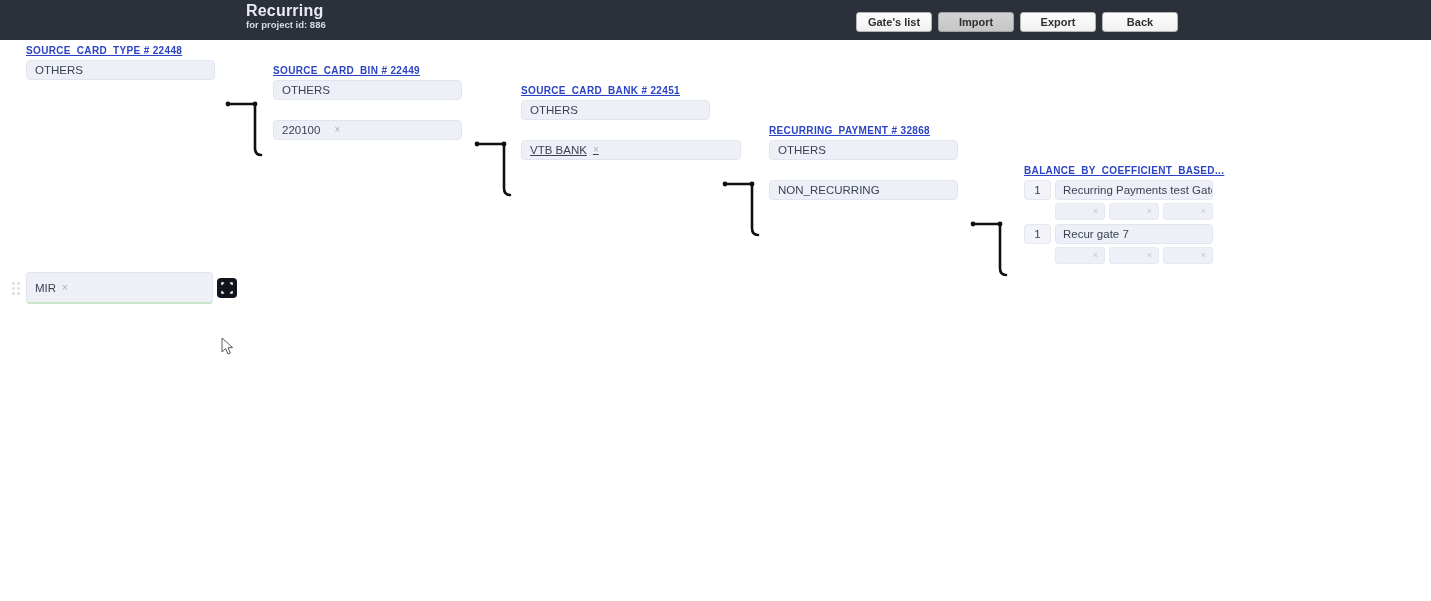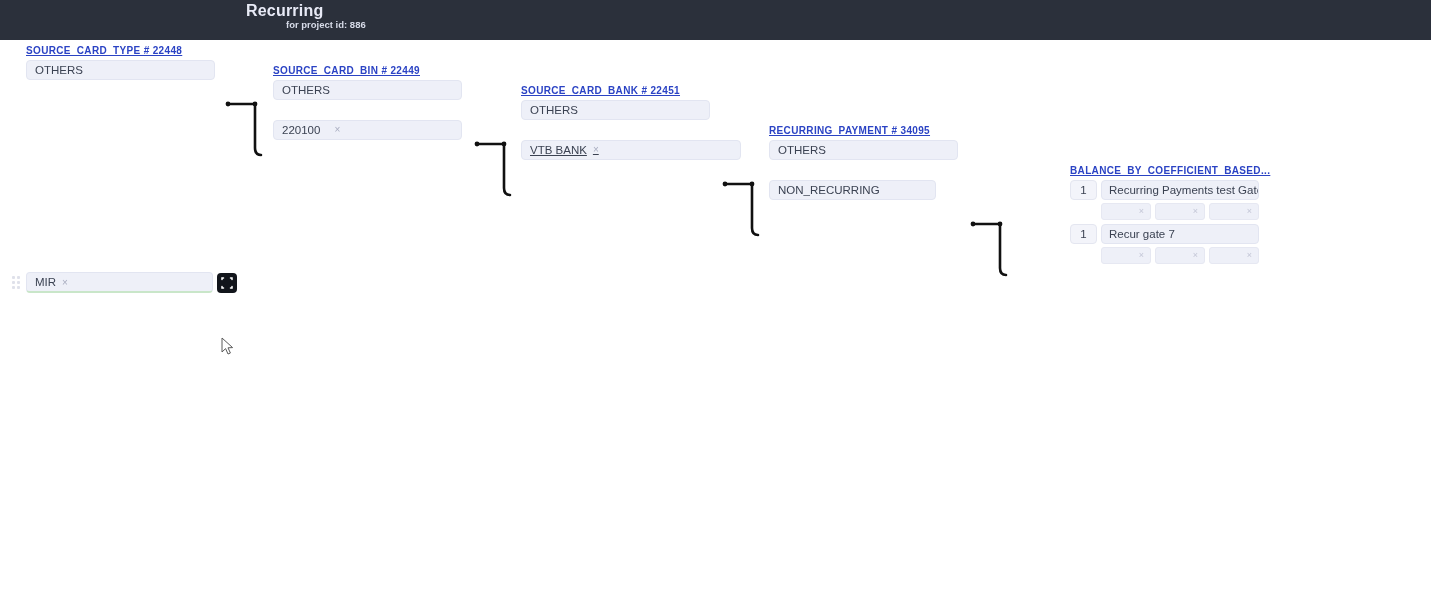--- a/index.html
+++ b/index.html
@@ -33,21 +33,20 @@
     font-weight: bold;
     color: #e8eaf6;
     line-height: 17px;
     letter-spacing: .2px;
   }
   #app-subtitle {
     font-size: 9.5px;
     font-weight: bold;
     color: #d7dbe8;
     line-height: 11px;
-    margin-left: 40px;
   }
   #btn-group {
     position: absolute;
     left: 856px; top: 12px;
     display: flex;
     gap: 6px;
   }
   .tbtn {
     width: 76px; height: 20px;
     border: 1px solid #b4b4b4;
@@ -109,21 +108,21 @@
     color: #a9adc0;
     font-size: 10px;
     line-height: 10px;
     cursor: pointer;
   }
 
   
   .conn { position: absolute; }
 
   
-  #grp-balance { position: absolute; left: 1070px; top: 125px; }
+  #grp-balance { position: absolute; left: 1024px; top: 125px; }
   .bal-row {
     display: flex;
     align-items: flex-start;
     gap: 4px;
   }
   .coef {
     box-sizing: border-box;
     width: 27px; height: 20px;
     background: #f3f4fa;
     border: 1px solid #e4e6f0;
@@ -189,21 +188,21 @@
     cursor: grab;
   }
   #drag-handle i {
     width: 3px; height: 3px;
     background: #dfe1ea;
     border-radius: 1px;
     display: block;
   }
   #mir-chip {
     box-sizing: border-box;
-    width: 187px; height: 21px;
+    width: 187px; height: 32px;
     background: #eef0f8;
     border: 1px solid #e2e5f1;
     border-bottom: 2px solid #c9e6c9;
     border-radius: 4px;
     display: flex;
     align-items: center;
     padding: 0 8px;
     font-size: 11.5px;
     color: #3b4252;
     cursor: pointer;
@@ -225,20 +224,26 @@
   }
 </style>
 </head>
 <body>
 
 <div id="topbar">
   <div id="title-block">
     <div id="app-title">Recurring</div>
     <div id="app-subtitle">for project id: 886</div>
   </div>
+  <div id="btn-group">
+    <button class="tbtn">Gate's list</button>
+    <button class="tbtn active">Import</button>
+    <button class="tbtn">Export</button>
+    <button class="tbtn">Back</button>
+  </div>
 </div>
 
 <div id="canvas">
 
   <div class="group" style="left:26px; top:5px;">
     <div class="group-label">SOURCE_CARD_TYPE # 22448</div>
     <div class="chip" style="width:189px;">
       <span class="lbl">OTHERS</span>
     </div>
   </div>
@@ -277,25 +282,25 @@
     </div>
   </div>
 
   <svg class="conn" style="left:722px; top:140px;" width="40" height="60" viewBox="0 0 40 60">
     <path d="M3,4 L30,4 L30,48 Q30,55 36,55" fill="none" stroke="#111" stroke-width="2.6" stroke-linecap="round"></path>
     <circle cx="3" cy="4" r="2.4" fill="#111"></circle>
     <circle cx="30" cy="4" r="2.4" fill="#111"></circle>
   </svg>
 
   <div class="group" style="left:769px; top:85px;">
-    <div class="group-label">RECURRING_PAYMENT # 34095</div>
+    <div class="group-label">RECURRING_PAYMENT # 32868</div>
     <div class="chip" style="width:189px;">
       <span class="lbl">OTHERS</span>
     </div>
-    <div class="chip" style="width:167px;">
+    <div class="chip" style="width:189px;">
       <span class="lbl">NON_RECURRING</span>
     </div>
   </div>
 
   <svg class="conn" style="left:970px; top:180px;" width="40" height="60" viewBox="0 0 40 60">
     <path d="M3,4 L30,4 L30,48 Q30,55 36,55" fill="none" stroke="#111" stroke-width="2.6" stroke-linecap="round"></path>
     <circle cx="3" cy="4" r="2.4" fill="#111"></circle>
     <circle cx="30" cy="4" r="2.4" fill="#111"></circle>
   </svg>
 

